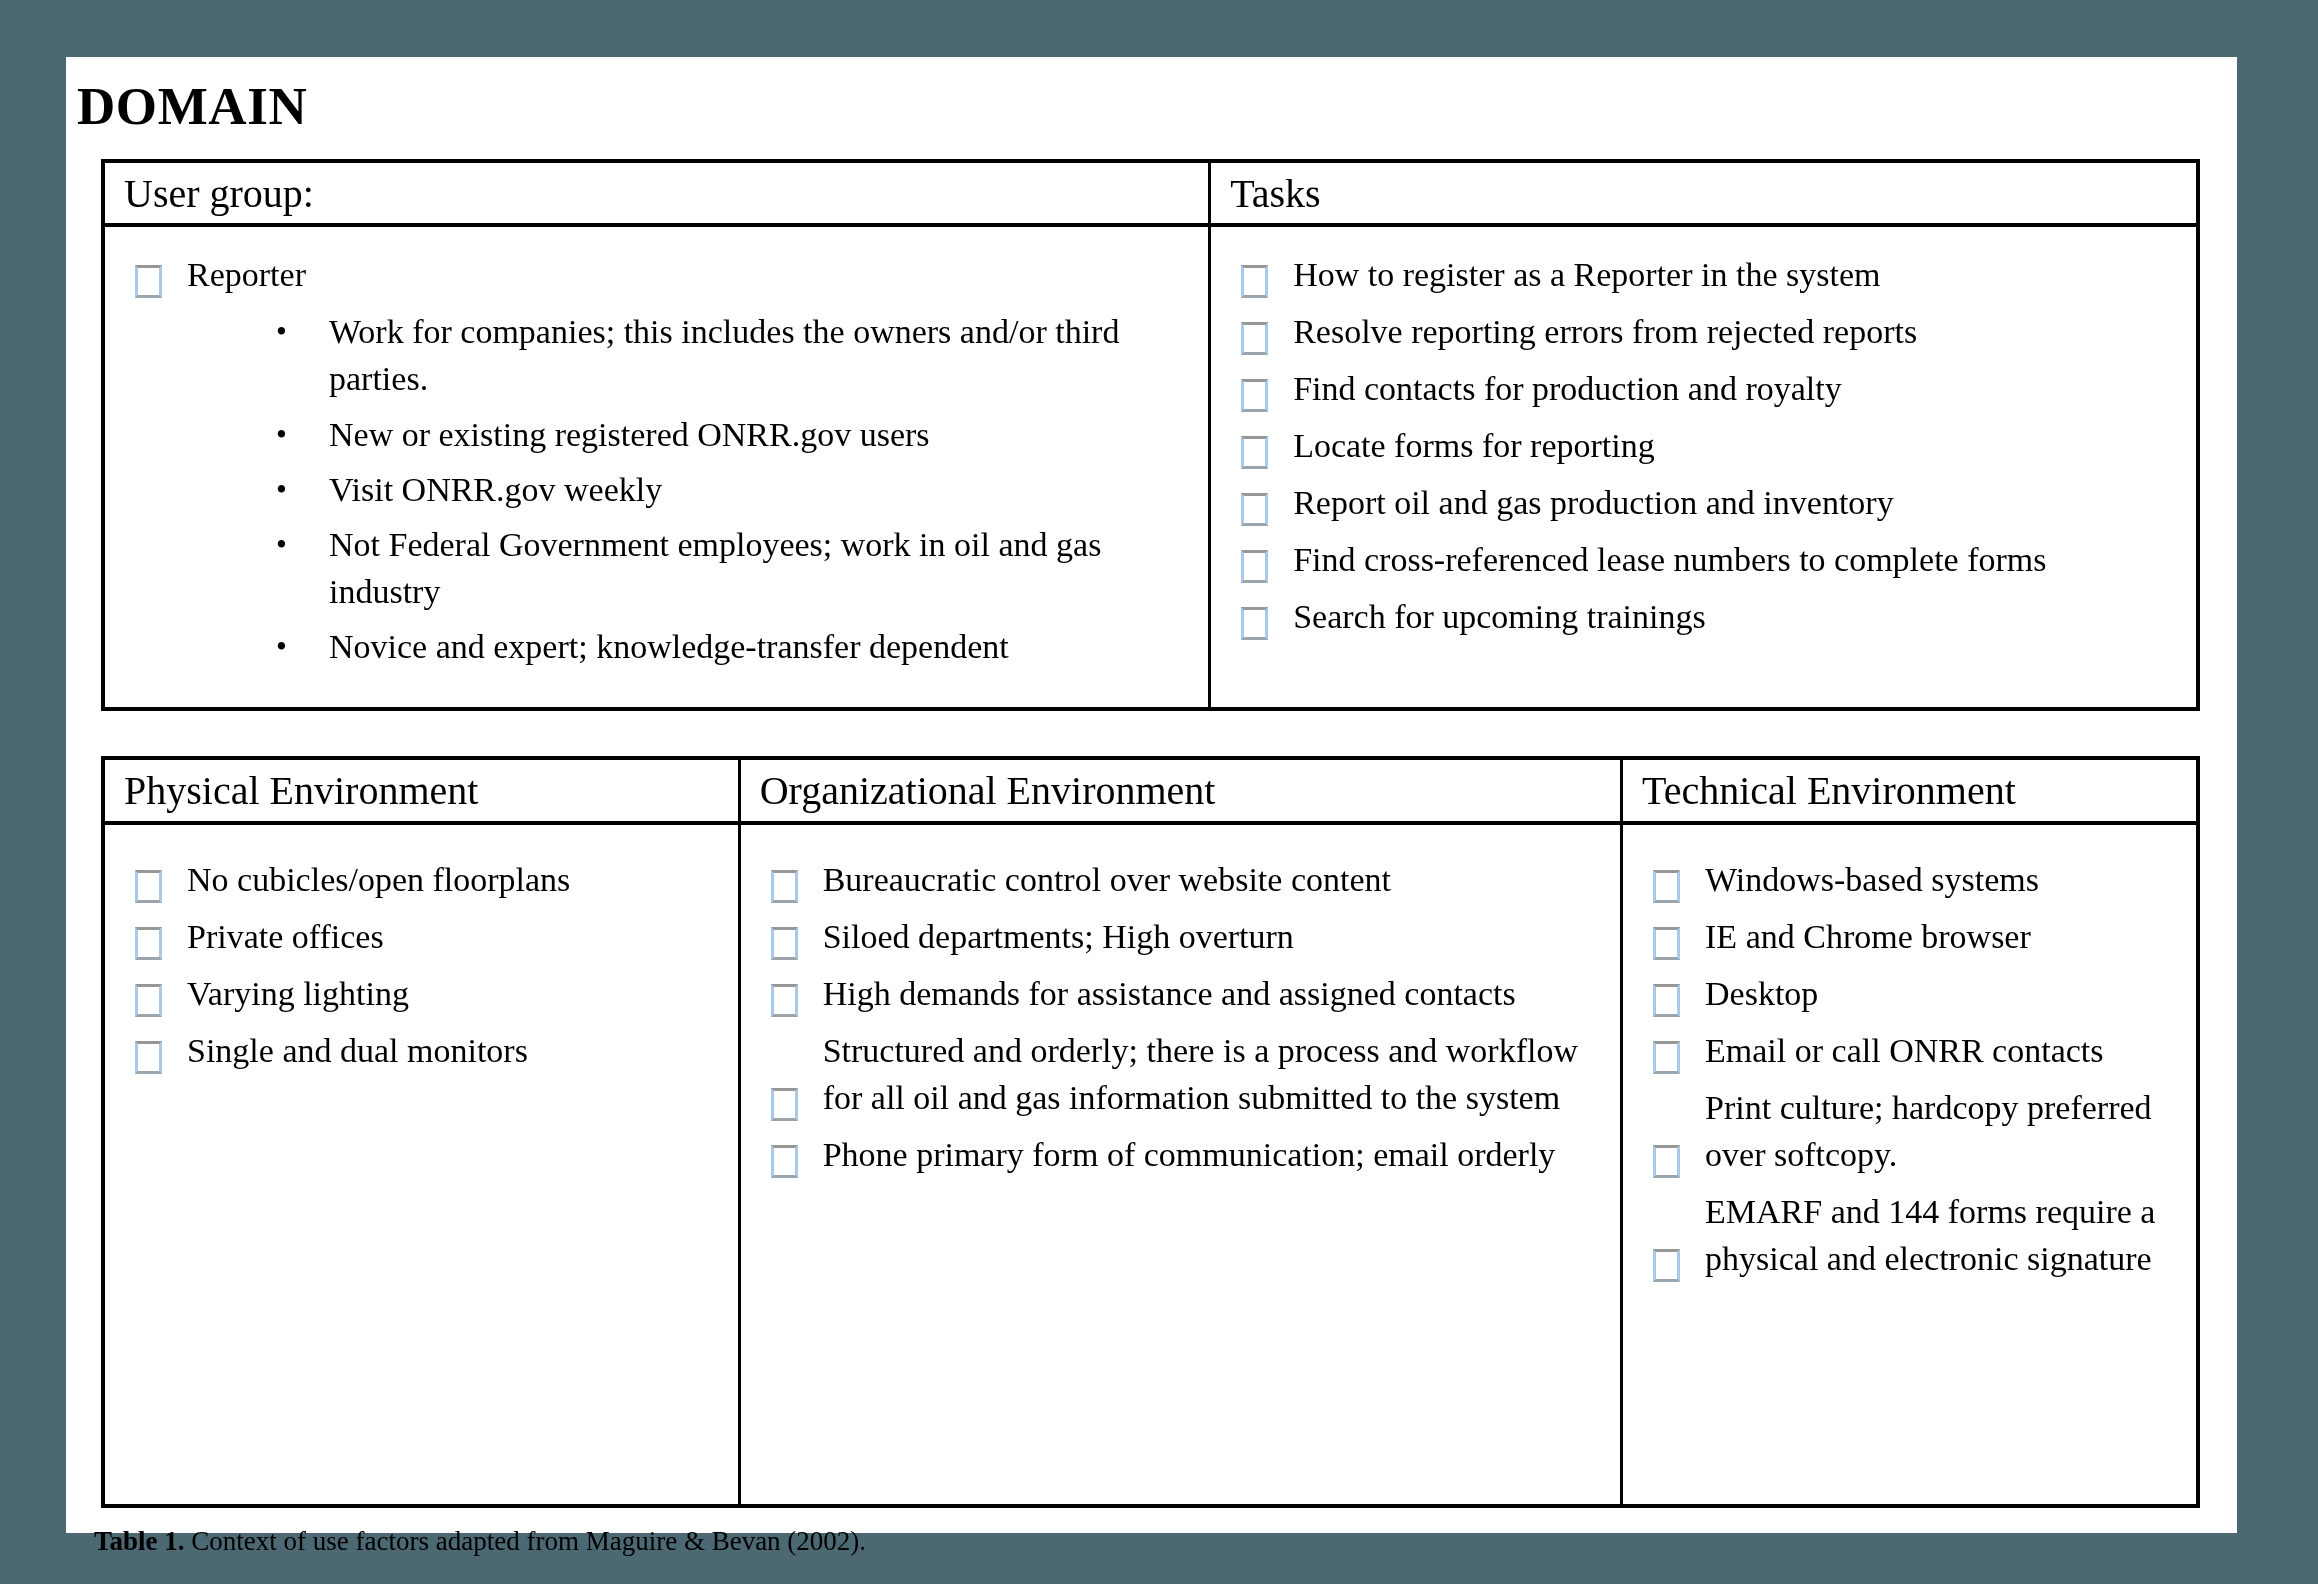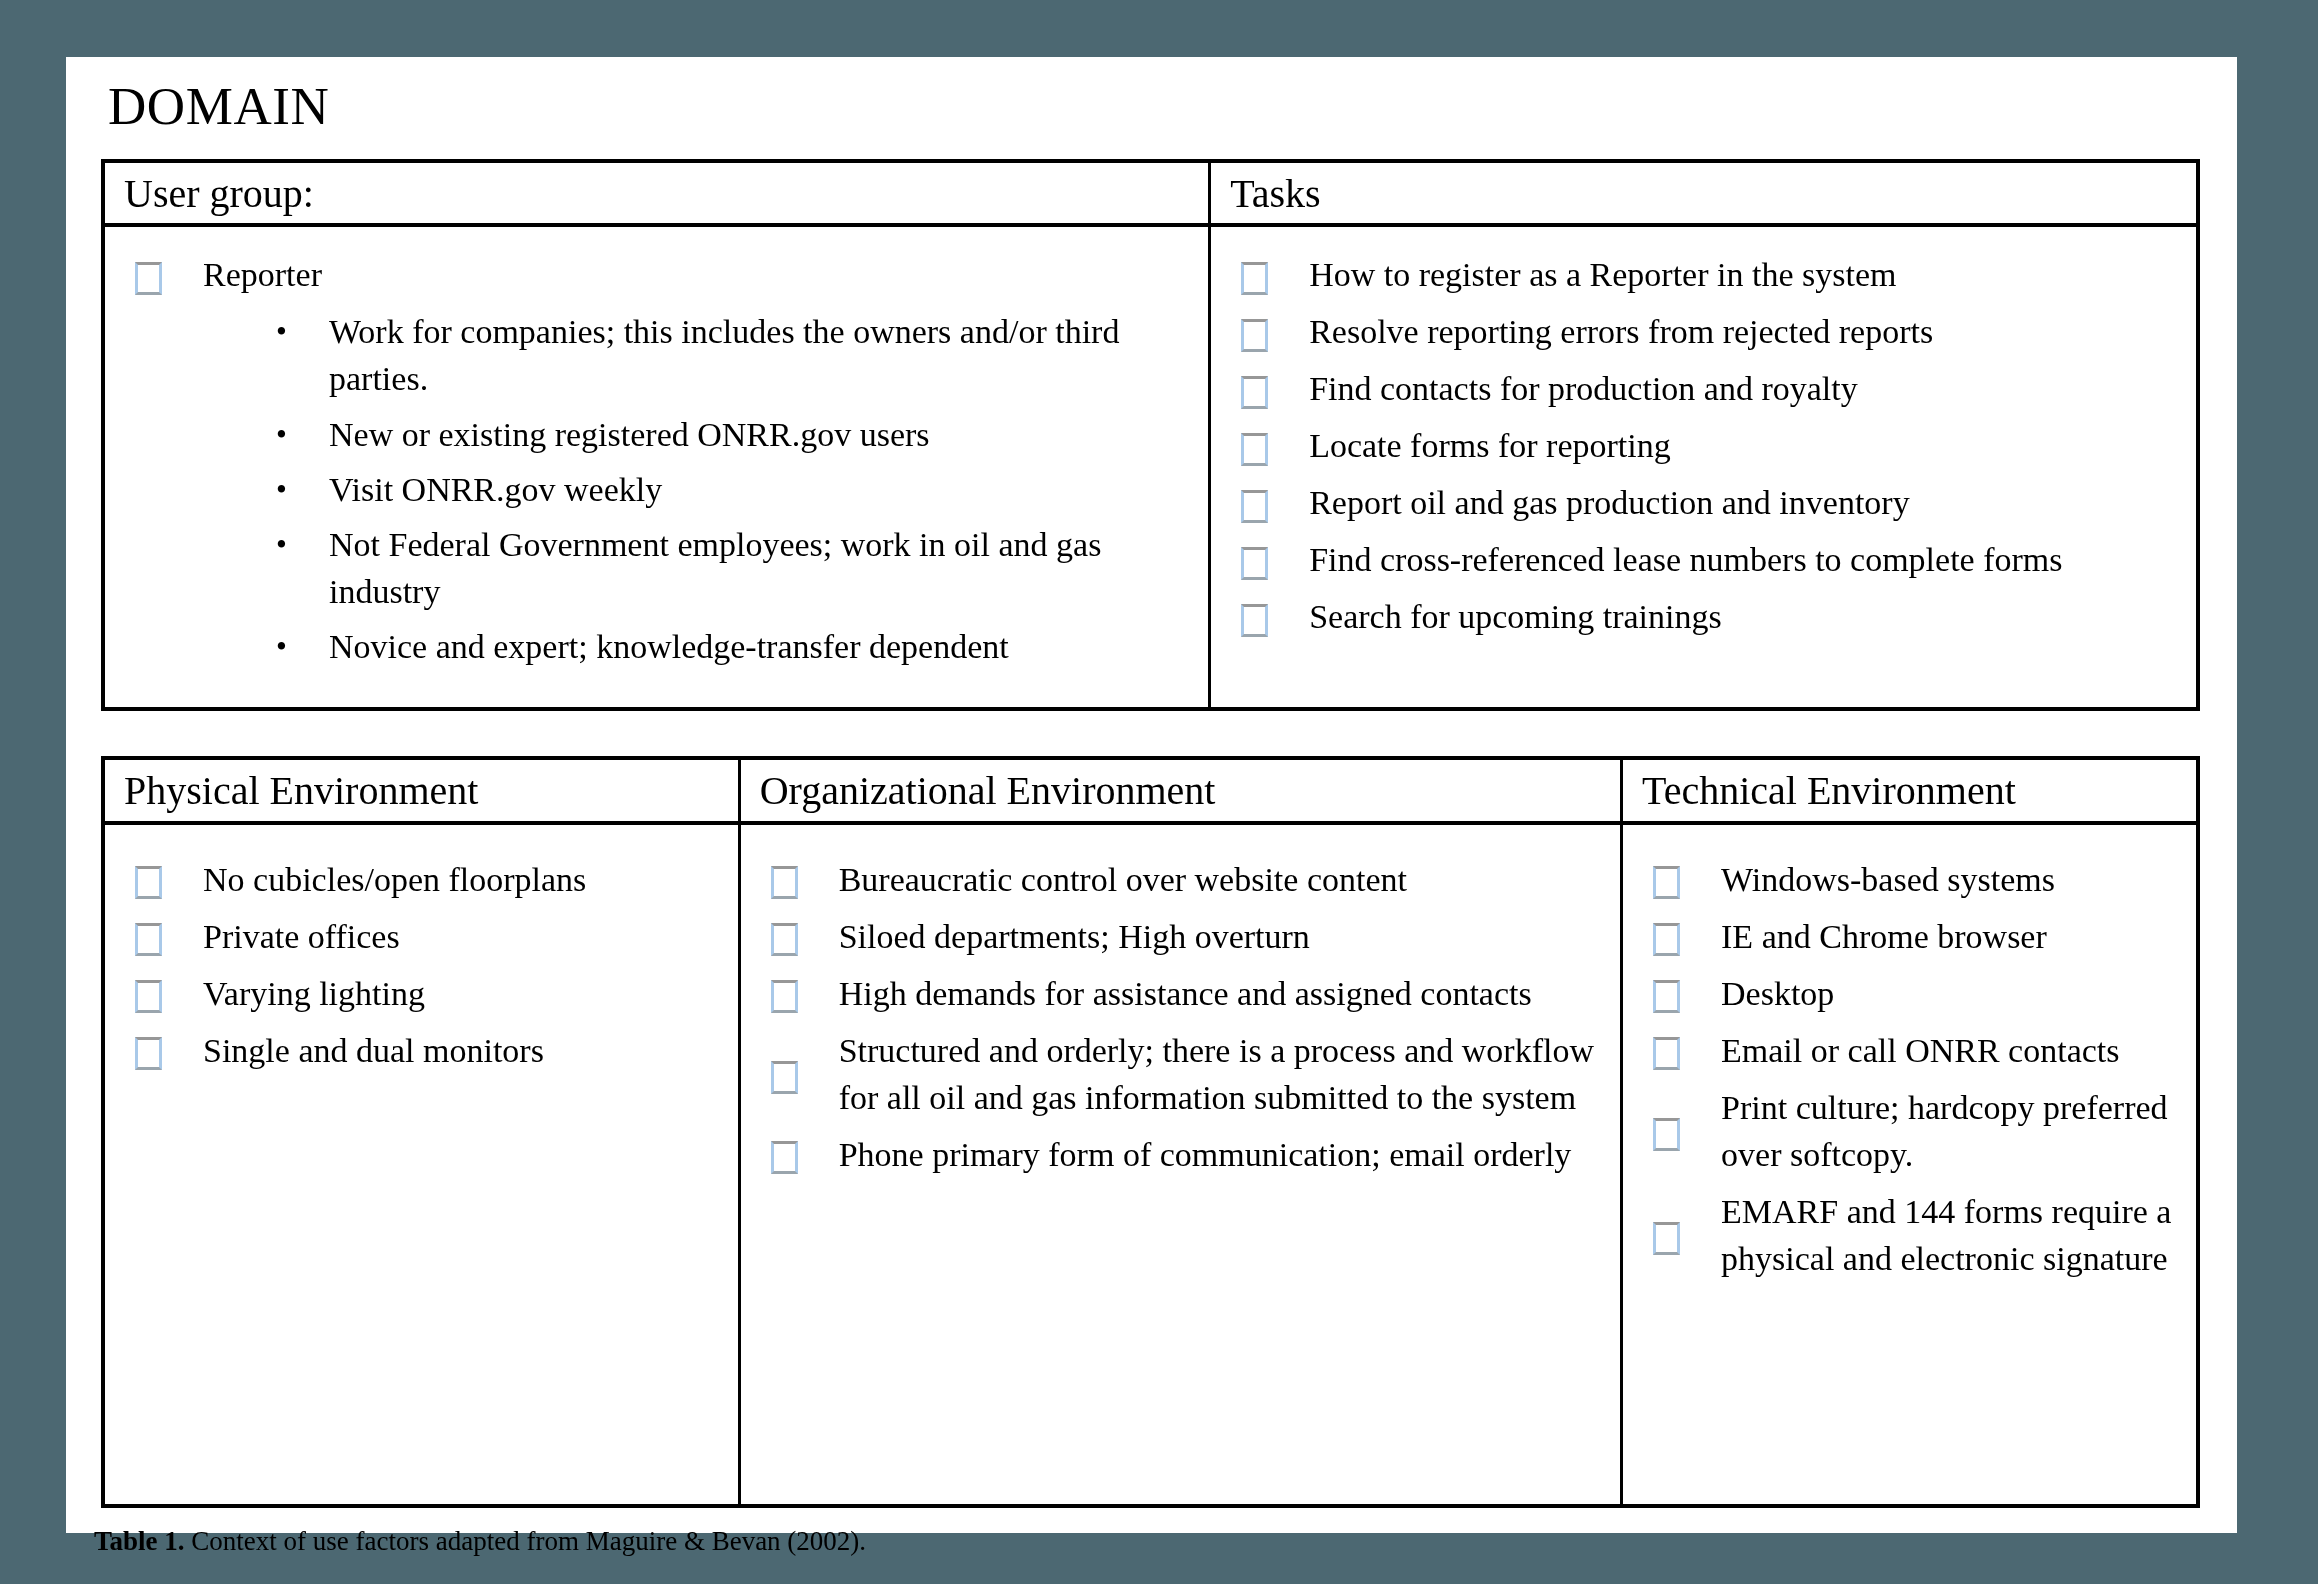--- a/index.html
+++ b/index.html
@@ -16,24 +16,24 @@
     position: absolute;
     left: 66px;
     top: 57px;
     width: 2171px;
     height: 1476px;
     background: #ffffff;
     box-sizing: border-box;
     padding-top: 16.6px;
   }
   h1.doc-heading {
-    margin: 0 0 0 42px;
+    margin: 0 0 0 11px;
     font-size: 53px;
     line-height: 64px;
-    font-weight: normal;
+    font-weight: bold;
     letter-spacing: 0.6px;
   }
   .ctable {
     box-sizing: border-box;
     margin-left: 35px;
     width: 2099px;
     border: 4.1px solid #000;
     background: #fff;
   }
   .t1 { margin-top: 21px; }
@@ -52,21 +52,21 @@
   }
   .th:last-child { border-right: none; }
   .cell {
     padding: 24px 21px 14px 30px;
     border-right: 3px solid #000;
     font-size: 34px;
     line-height: 47px;
   }
   .t2 .cell { padding-top: 31px; }
   .cell:last-child { border-right: none; }
-  .check-item { display: flex; align-items: center; margin-bottom: 10px; gap: 16px; }
+  .check-item { display: flex; align-items: flex-end; margin-bottom: 10px; }
   .checkbox {
     flex: 0 0 auto;
     width: 21px;
     height: 27px;
     margin: 7px 25px 0 0;
     border-style: solid;
     border-width: 3px;
     border-color: #979797 #a9c9e9 #9aa5ad #a9c9e9;
     background: #fff;
   }

